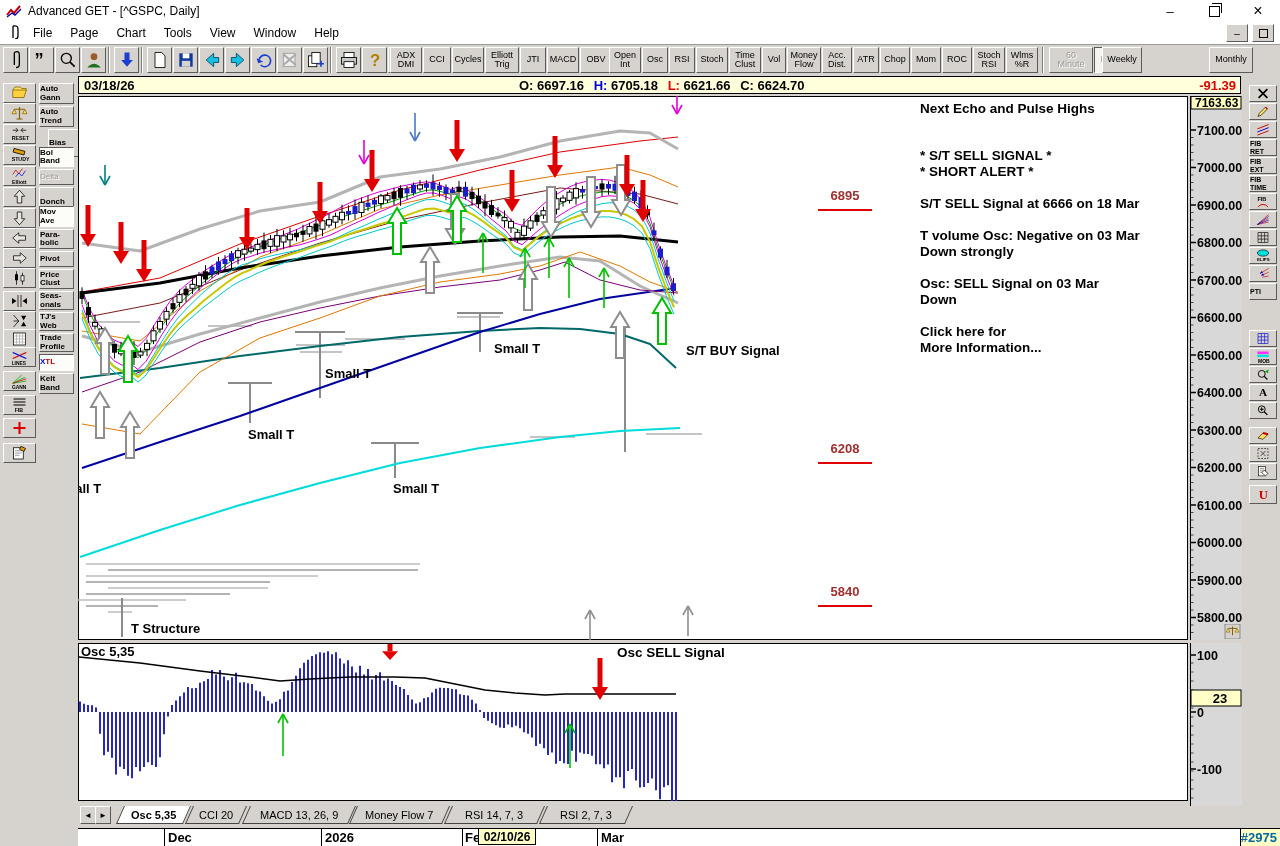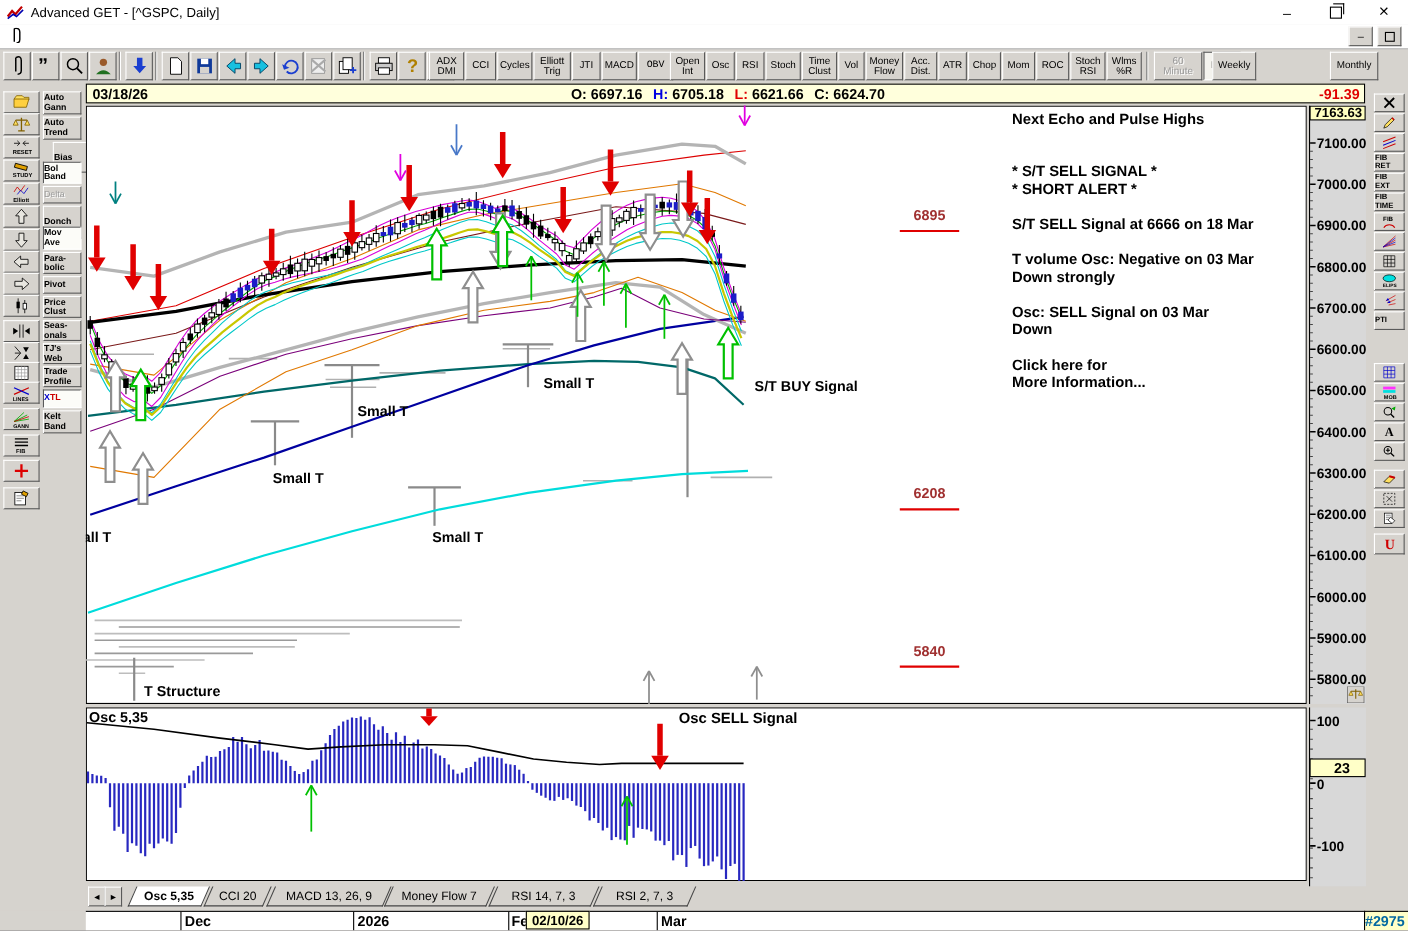--- a/index.html
+++ b/index.html
@@ -75,20 +75,29 @@
       <div class="wbtn" style="font-size:16px;">×</div>
     </div>
   </div>
 
   <div class="menubar">
     <span style="margin:0 4px 0 8px;">
       <svg width="12" height="14" viewBox="0 0 12 14">
           <path d="M5 1 q5 -1 5 3 v7 q0 3 -3 3 M5 1 v12" stroke="#000" stroke-width="1.3" fill="none"></path>
         </svg>
     </span>
+    <span id="menu-items" style="display:flex;">
+        <span class="menu-item">File</span>
+        <span class="menu-item">Page</span>
+        <span class="menu-item">Chart</span>
+        <span class="menu-item">Tools</span>
+        <span class="menu-item">View</span>
+        <span class="menu-item">Window</span>
+        <span class="menu-item">Help</span>
+      </span>
     <div class="mdi-btns">
       <div class="mdi-btn">–</div>
       <div class="mdi-btn">
           <span class="mini-restore"></span>
         </div>
     </div>
   </div>
 
   <div class="toolbar" id="toolbar">
       <div class="tbtn" style="left: 3px; width: 25px;">
@@ -193,21 +202,21 @@
       <div class="tbtn" style="left: 485px; width: 34px;">
         <span>Elliott</span>
         <span>Trig</span>
       </div>
       <div class="tbtn" style="left: 520px; width: 26px;">
         <span>JTI</span>
       </div>
       <div class="tbtn" style="left: 547px; width: 32px;">
         <span>MACD</span>
       </div>
-      <div class="tbtn" style="left: 580px; width: 32px; font-family: Liberation Mono, monospace;">
+      <div class="tbtn" style="left: 580px; width: 32px;">
         <span>OBV</span>
       </div>
       <div class="tbtn" style="left: 609px; width: 32px;">
         <span>Open</span>
         <span>Int</span>
       </div>
       <div class="tbtn" style="left: 642px; width: 26px;">
         <span>Osc</span>
       </div>
       <div class="tbtn" style="left: 669px; width: 26px;">

